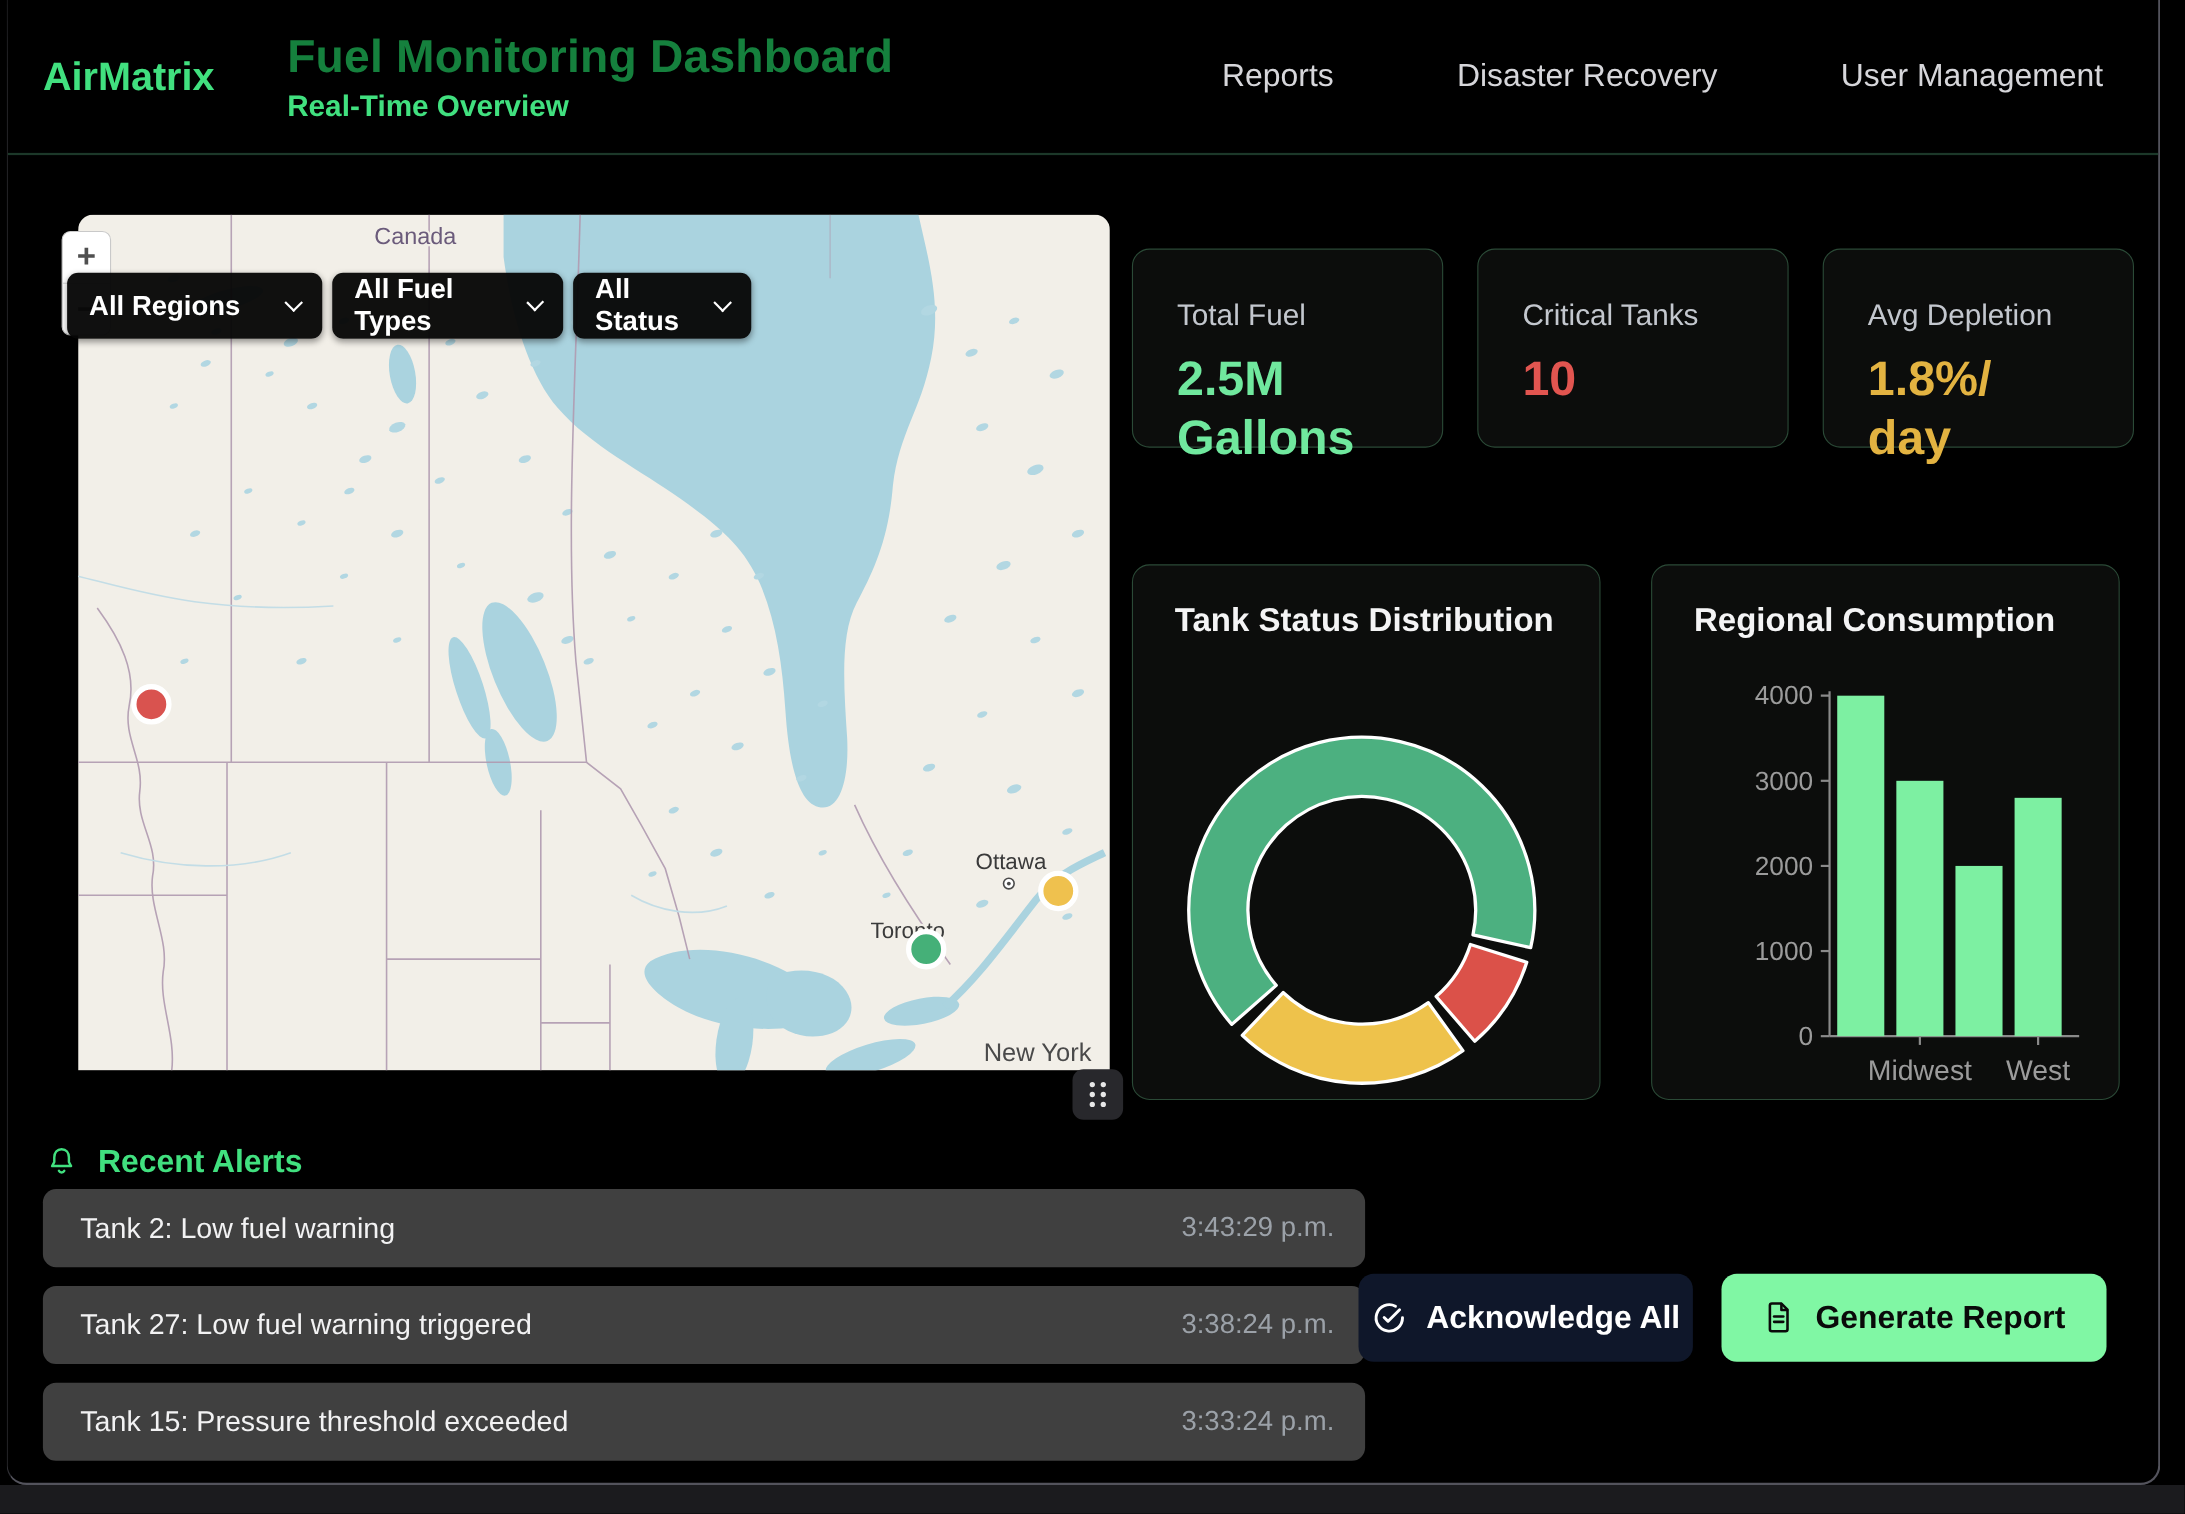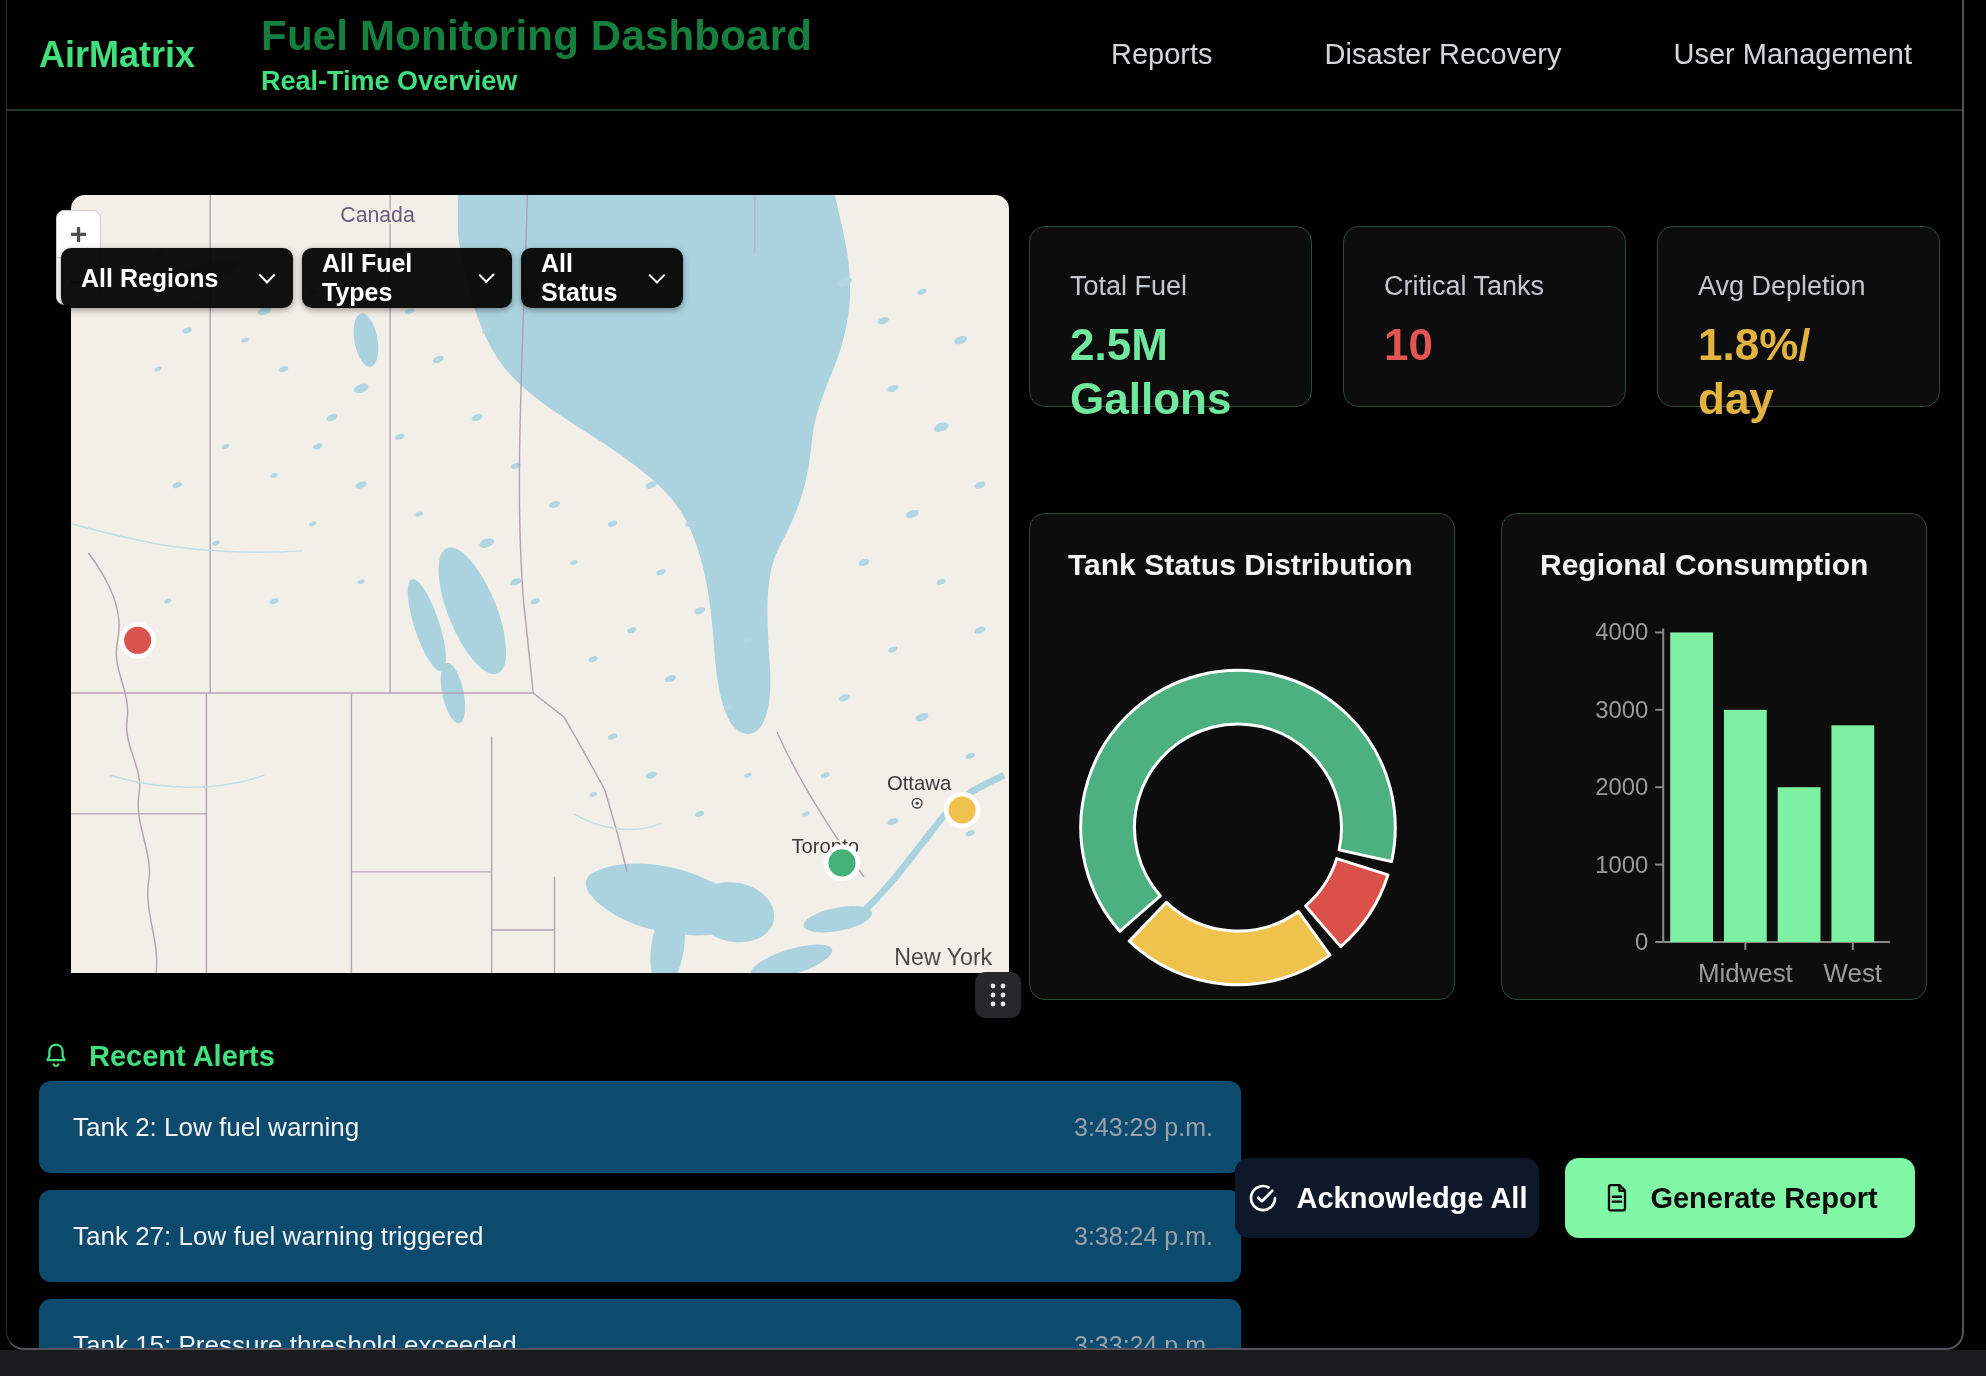--- a/index.html
+++ b/index.html
@@ -4,21 +4,21 @@
 <style>
   * { margin:0; padding:0; box-sizing:border-box; }
   html,body { width:1986px; height:1376px; background:#000; overflow:hidden;
               font-family:"Liberation Sans", sans-serif; }
   .bottom-strip { position:absolute; left:0; bottom:0; width:100%; height:26px; background:#1b1b1e; }
   .app-frame { position:absolute; left:6px; top:0; width:1958px; height:1350px; background:#000;
                border-right:2px solid #53535c; border-bottom:2px solid #53535c; border-left:1px solid #2e2e33;
                border-radius:0 0 18px 18px; overflow:hidden; }
 
   
-  .header { position:absolute; left:0; top:0; width:100%; height:111px;
+  .header { position:absolute; left:0; top:0; width:100%; height:141px;
             border-bottom:2px solid #1c3829; display:flex; align-items:center; padding:0 50px 0 32px; }
   .brand { font-size:36px; font-weight:700; color:#41e07f; margin-right:66px; }
   .title-block { display:flex; flex-direction:column; gap:6px; }
   .page-title { font-size:42px; font-weight:700; color:#15803d; letter-spacing:.2px; }
   .page-subtitle { font-size:27px; font-weight:600; color:#41e07f; }
   .nav { margin-left:auto; display:flex; gap:112px; }
   .nav-item { font-size:29px; color:#d6d6da; cursor:pointer; }
 
   
   .map-panel { position:absolute; left:32px; top:195px; width:970px; height:805px;
@@ -48,21 +48,21 @@
   .stat-value { font-size:44px; font-weight:700; line-height:1.22; }
   .charts { position:absolute; left:1022px; top:513px; display:flex; gap:46px; }
   .chart-card { width:426px; height:487px; position:relative; }
   .chart-title { position:absolute; left:38px; top:34px; font-size:30px; font-weight:700; color:#f4f4f5; }
   .chart-svg { position:absolute; inset:0; }
 
   
   .alerts-header { position:absolute; left:34px; top:1040px; display:flex; align-items:center; gap:18px; }
   .alerts-title { font-size:29px; font-weight:700; color:#41e07f; }
   .alert-list { position:absolute; left:32px; top:1081px; width:1202px; }
-  .alert-row { width:100%; height:92px; background:#0c4a6e; border-radius:12px; margin-bottom:17px;
+  .alert-row { width:100%; height:71px; background:#404040; border-radius:12px; margin-bottom:17px;
                display:flex; align-items:center; padding:0 28px 0 34px; }
   .alert-msg { font-size:26px; color:#f2f2f3; }
   .alert-time { margin-left:auto; font-size:25px; color:#9ba1a8; }
 
   
   .actions { position:absolute; left:1228px; top:1158px; display:flex; gap:26px; }
   .btn { height:80px; border:none; border-radius:14px; display:flex; align-items:center; justify-content:center;
          gap:18px; font-family:inherit; font-size:29px; font-weight:700; cursor:pointer; }
   .btn-ack { width:304px; background:#0f172a; color:#fff; }
   .btn-gen { width:350px; background:#80f7a4; color:#0a0a0a; }

